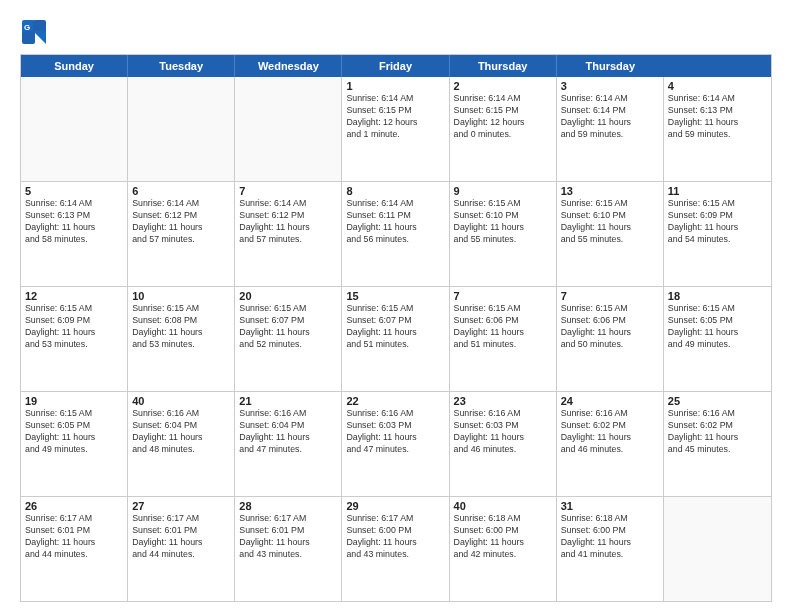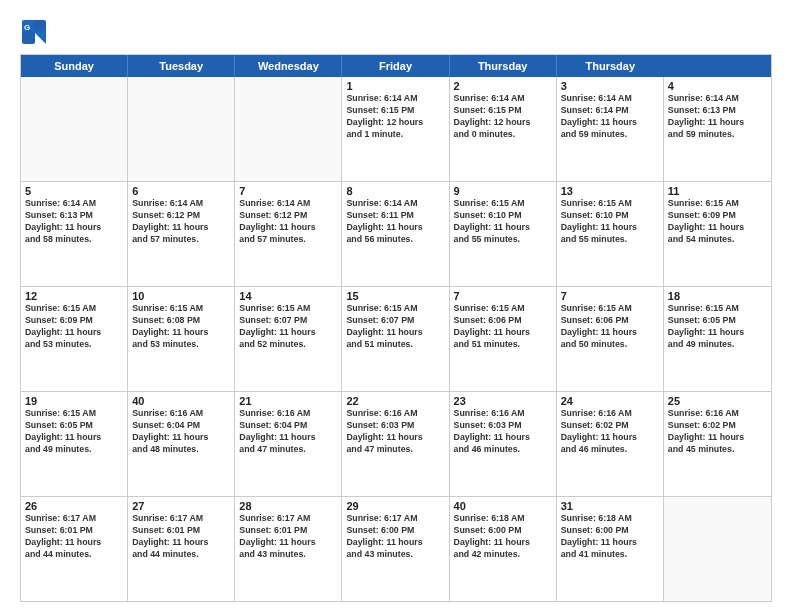--- a/index.html
+++ b/index.html
@@ -89,21 +89,20 @@
       font-size: 11px;
       font-weight: bold;
       color: #222;
       display: block;
       margin-bottom: 1px;
     }
     .cell-info {
       font-size: 8.8px;
       line-height: 1.35;
       color: #333;
-      font-weight: bold;
     }
   </style>
 </head>
 <body>
 
 <div class="page">
   <div class="header">
     <div class="logo">
       <div style="display:flex;align-items:center;gap:2px;">
         <svg width="28" height="28" viewBox="0 0 28 28">
@@ -228,21 +227,21 @@
 and 53 minutes.</div>
           </div>
           <div class="cal-cell">
             <span class="day-num">10</span>
             <div class="cell-info" style="white-space: pre-line;">Sunrise: 6:15 AM
 Sunset: 6:08 PM
 Daylight: 11 hours
 and 53 minutes.</div>
           </div>
           <div class="cal-cell">
-            <span class="day-num">14</span>
+            <span class="day-num">20</span>
             <div class="cell-info" style="white-space: pre-line;">Sunrise: 6:15 AM
 Sunset: 6:07 PM
 Daylight: 11 hours
 and 52 minutes.</div>
           </div>
           <div class="cal-cell">
             <span class="day-num">15</span>
             <div class="cell-info" style="white-space: pre-line;">Sunrise: 6:15 AM
 Sunset: 6:07 PM
 Daylight: 11 hours

